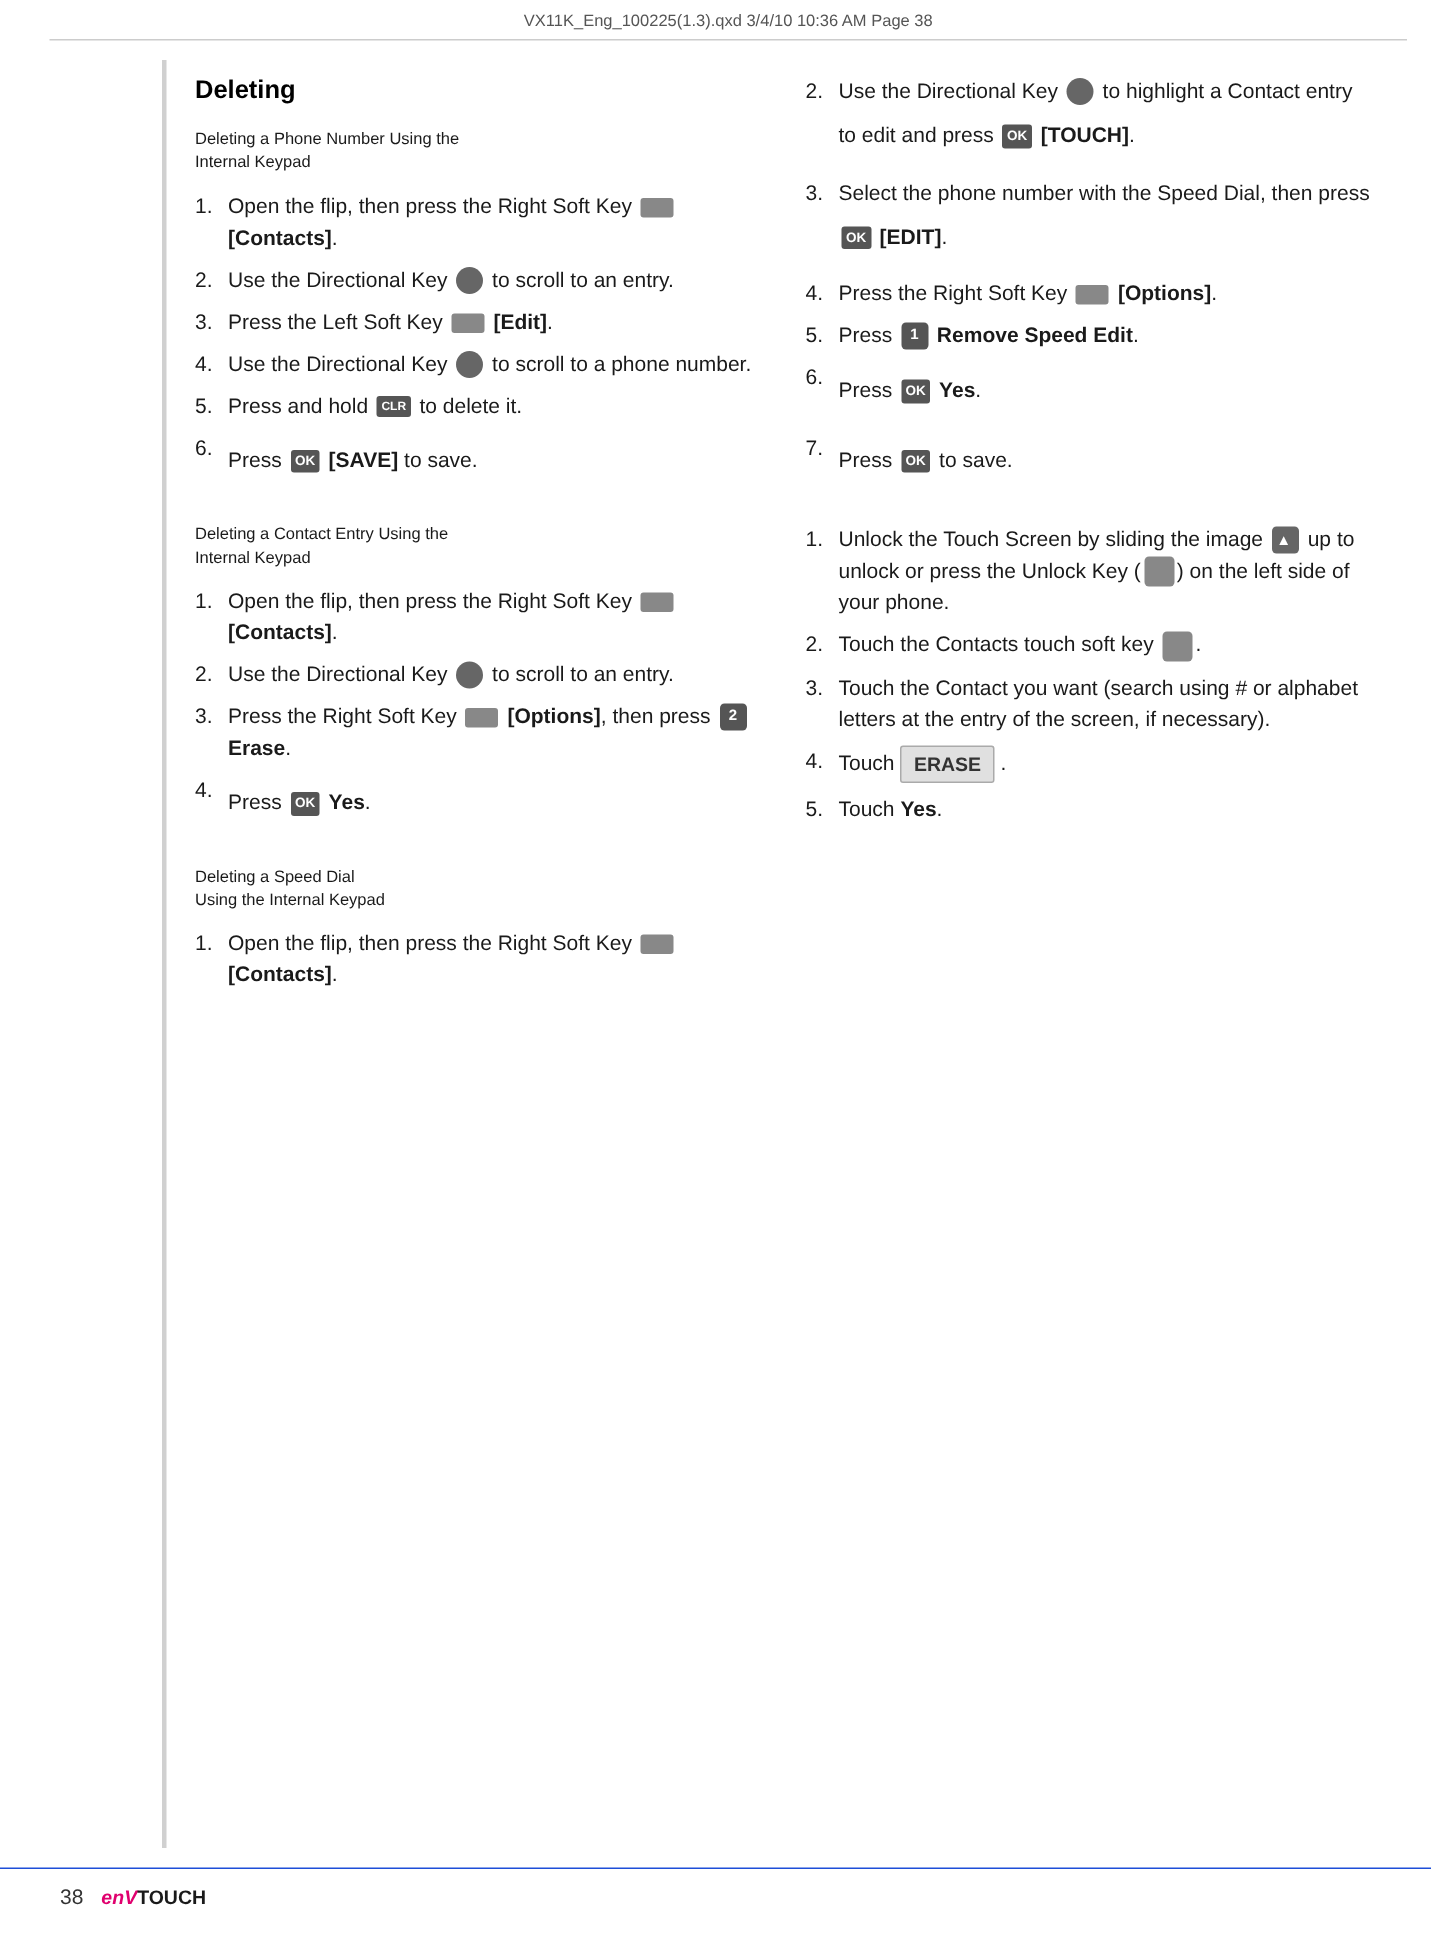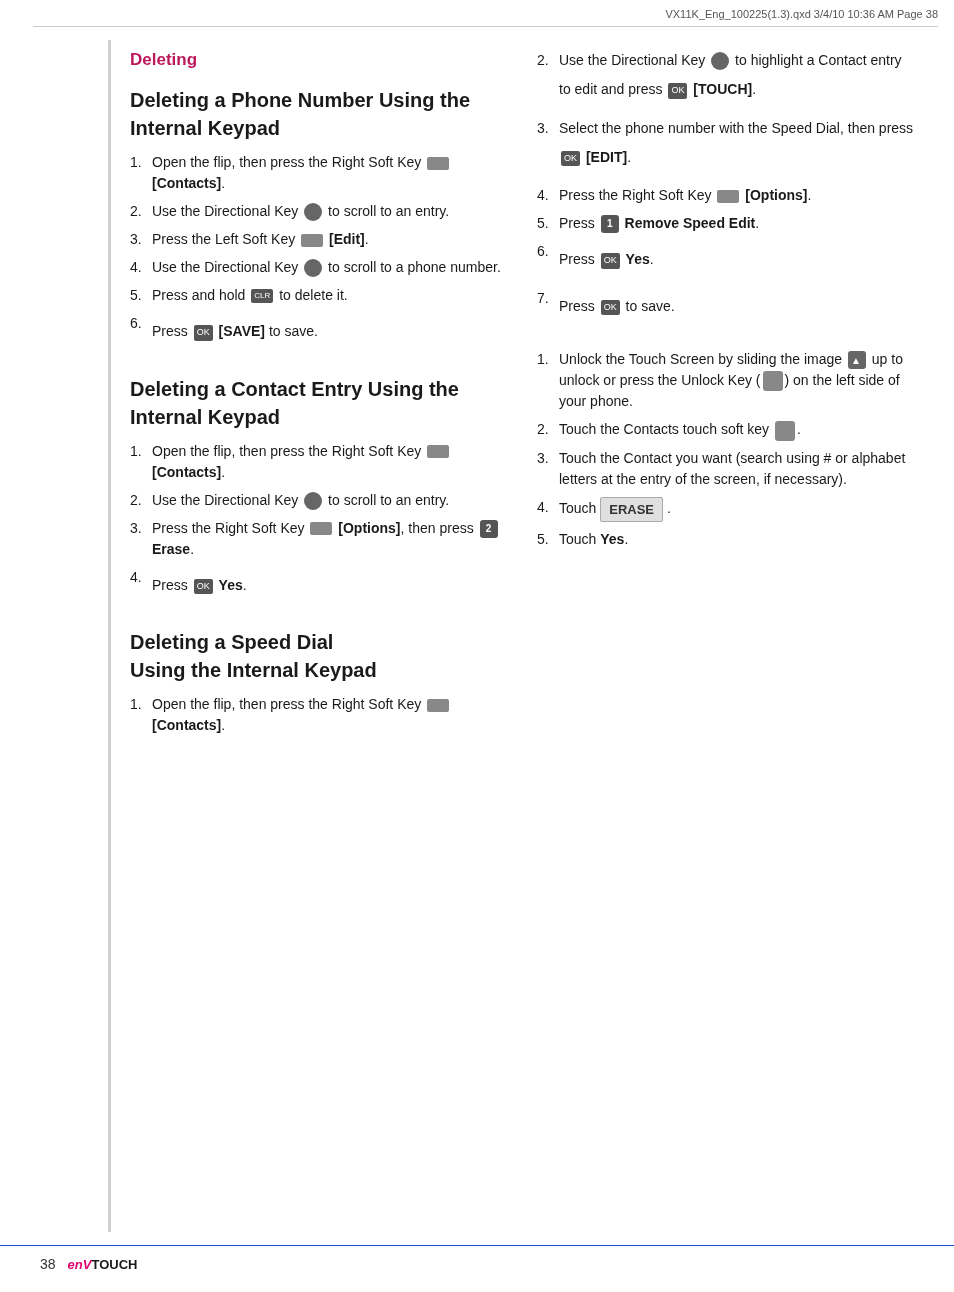--- a/index.html
+++ b/index.html
@@ -10,21 +10,21 @@
       font-family: Arial, Helvetica, sans-serif;
       font-size: 15px;
       color: #1a1a1a;
       position: relative;
     }
 
     .page-header {
       position: absolute;
       top: 8px;
       left: 0; right: 16px;
-      text-align: right;
+      text-align: center;
       font-size: 11px;
       color: #555;
       border-bottom: 1px solid #ccc;
       padding-bottom: 6px;
       margin-left: 33px;
     }
 
     .left-margin-line {
       position: absolute;
       top: 40px;
@@ -57,29 +57,29 @@
 
     .col-left {
       flex: 1;
     }
 
     .col-right {
       flex: 1;
     }
 
     .section-heading {
-      color: #be185d;
+      color: #000000;
       font-size: 17px;
       font-weight: bold;
       margin-bottom: 16px;
     }
 
     .subsection-heading {
-      font-weight: bold;
-      font-size: 20px;
+      font-weight: normal;
+      font-size: 11px;
       margin-bottom: 10px;
       line-height: 1.4;
     }
 
     .step-list {
       list-style: none;
       margin-bottom: 22px;
     }
 
     .step-list li {
@@ -120,34 +120,34 @@
       margin: 0 2px;
       position: relative;
     }
 
     
     .icon-ok {
       display: inline-block;
       background: #555;
       color: #fff;
       font-size: 9px;
-      font-weight: normal;
+      font-weight: bold;
       padding: 1px 3px;
       border-radius: 2px;
       vertical-align: middle;
       margin: 12px 2px;
     }
 
     
     .icon-clr {
       display: inline-block;
       background: #555;
       color: #fff;
       font-size: 8px;
-      font-weight: normal;
+      font-weight: bold;
       padding: 1px 3px;
       border-radius: 2px;
       vertical-align: middle;
       margin: 0 2px;
     }
 
     
     .icon-numkey {
       display: inline-block;
       background: #555;

